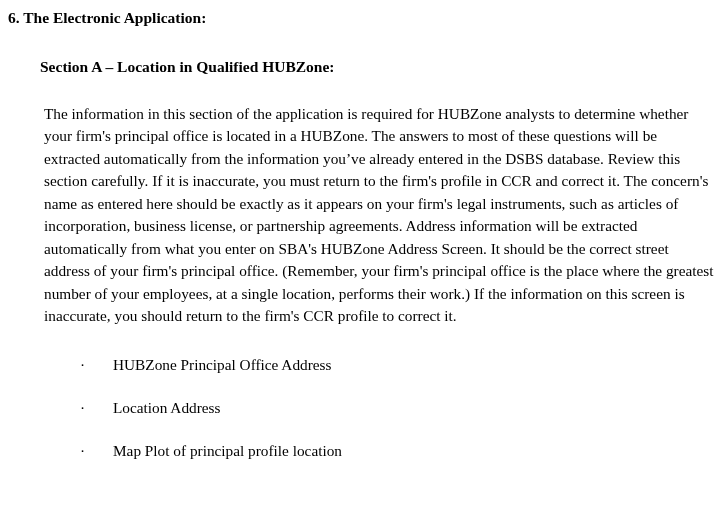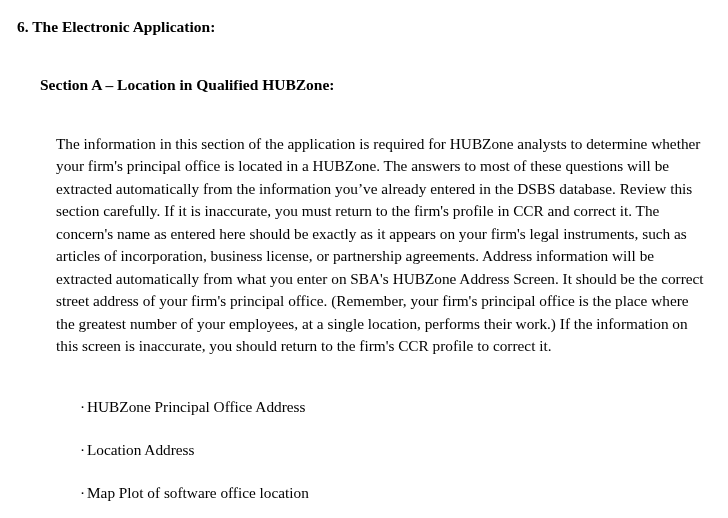--- a/index.html
+++ b/index.html
@@ -18,38 +18,38 @@
     position: relative;
     width: 728px;
     height: 518px;
     box-sizing: border-box;
     padding: 0;
   }
   .heading-main {
     font-weight: bold;
     font-size: 15.5px;
     line-height: 1.25;
-    margin: 13px;
+    margin: 4px;
     padding: 4px 0 0 4px;
   }
   .heading-sub {
     font-weight: bold;
     font-size: 15.5px;
     line-height: 1.25;
     margin: 0;
     padding: 26px 4px 0 40px;
   }
   .body-block {
     padding: 0 8px 0 40px;
   }
   .para {
     font-size: 15.3px;
     line-height: 1.47;
     text-align: left;
-    margin: 16px;
+    margin: 4px;
     padding-top: 22px;
     max-width: 672px;
   }
   .bullets {
     list-style: none;
     margin: 0;
     padding: 0 0 0 40px;
   }
   .bullet-item {
     font-size: 15.3px;
@@ -60,20 +60,21 @@
   }
   .bullet-dot {
     position: absolute;
     left: 40px;
     top: 22px;
     font-size: 15.3px;
   }
   .bullet-text {
     display: inline-block;
     padding-left: 7px;
+    margin-left: 26px;
   }
 </style>
 </head>
 <body>
 
 <div class="page">
 
   <h1 class="heading-main">6. The Electronic Application:</h1>
 
   <h2 class="heading-sub">Section A – Location in Qualified HUBZone:</h2>
@@ -86,17 +87,17 @@
     <li class="bullet-item">
       <span class="bullet-dot">·</span>
       <span class="bullet-text">HUBZone Principal Office Address</span>
     </li>
     <li class="bullet-item">
       <span class="bullet-dot">·</span>
       <span class="bullet-text">Location Address</span>
     </li>
     <li class="bullet-item">
       <span class="bullet-dot">·</span>
-      <span class="bullet-text">Map Plot of software office location</span>
+      <span class="bullet-text">Map Plot of principal profile location</span>
     </li>
   </ul>
 
 </div>
 
 </body></html>

